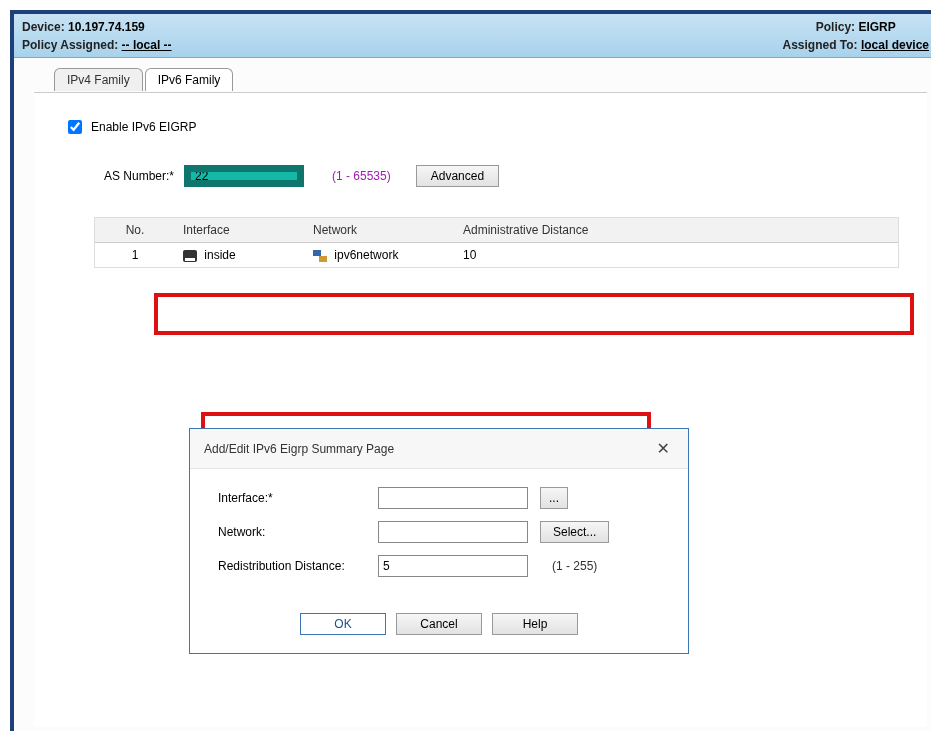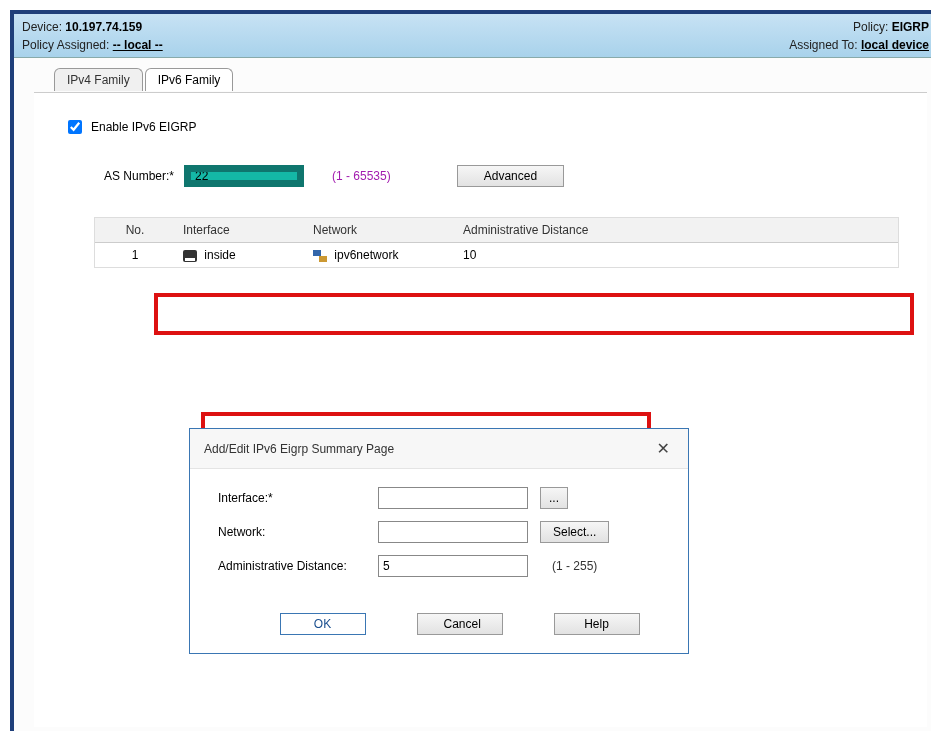--- a/index.html
+++ b/index.html
@@ -7,22 +7,22 @@
   .outer-frame { width: 931px; height: 731px; border: 4px solid #1f3f7a; background: #fff; position: relative; }
   .header-bar {
     height: 44px;
     background: linear-gradient(#c7e2f4, #a8d2eb);
     border-bottom: 1px solid #8aa;
     padding: 4px 8px;
     display: flex;
     justify-content: space-between;
   }
   .header-left, .header-right { line-height: 18px; }
-  .header-right { text-align: right; }
-  .hdr-label { font-weight: normal; color: #222; margin-top: 19px; }
+  .header-right { text-align: center; }
+  .hdr-label { font-weight: bold; color: #222; margin-top: 19px; }
   .hdr-value-bold { font-weight: bold; color: #000; }
   .hdr-link { font-weight: bold; text-decoration: underline; color: #000; }
   .content-area { position: relative; padding: 0; height: calc(100% - 44px); background: #fcfcfc; }
   .main-tabs {
     position: absolute; top: 10px; left: 40px; display: flex; align-items: flex-end;
   }
   .tab {
     border: 1px solid #999;
     border-bottom: none;
     background: #f0f0f0;
@@ -48,21 +48,21 @@
   }
   .checkbox-row { display: flex; align-items: center; gap: 6px; margin: 10px 0 28px 10px; }
   .checkbox-row input { width: 14px; height: 14px; }
   .as-row { display: flex; align-items: center; gap: 10px; margin-left: 40px; margin-bottom: 30px; }
   .as-row .label { width: 80px; text-align: right; }
   .text-input { border: 7px solid #0f766e; height: 22px; padding: 2px 4px; background: #14b8a6; }
   .as-input { width: 120px; }
   .range-text { color: #a21caf; margin-left: 18px; margin-right: 15px; }
   .btn {
     border: 1px solid #999; background: linear-gradient(#f6f6f6,#e2e2e2);
-    padding: 3px 26px; cursor: pointer; font-size: 12px; margin-left: 41px;
+    padding: 3px 14px; cursor: pointer; font-size: 12px;
   }
   .sub-tabs-wrapper {
     position: relative;
     margin-left: 40px; margin-right: 0;
   }
   .sub-tabs {
     display: flex; align-items: flex-end;
     border-bottom: 1px solid #aaa;
   }
   .sub-tab {
@@ -210,21 +210,21 @@
           <span class="form-label">Interface:*</span>
           <input class="form-input" value="" style="">
           <button class="browse-btn">...</button>
         </div>
         <div class="form-row">
           <span class="form-label">Network:</span>
           <input class="form-input" value="" style="">
           <button class="select-btn">Select...</button>
         </div>
         <div class="form-row">
-          <span class="form-label">Administrative Distance:</span>
+          <span class="form-label">Redistribution Distance:</span>
           <input class="form-input" value="5" style="">
           <span class="dialog-range">(1 - 255)</span>
         </div>
       </div>
       <div class="dialog-buttons">
         <button class="btn primary">OK</button>
         <button class="btn">Cancel</button>
         <button class="btn">Help</button>
       </div>
     </div>

